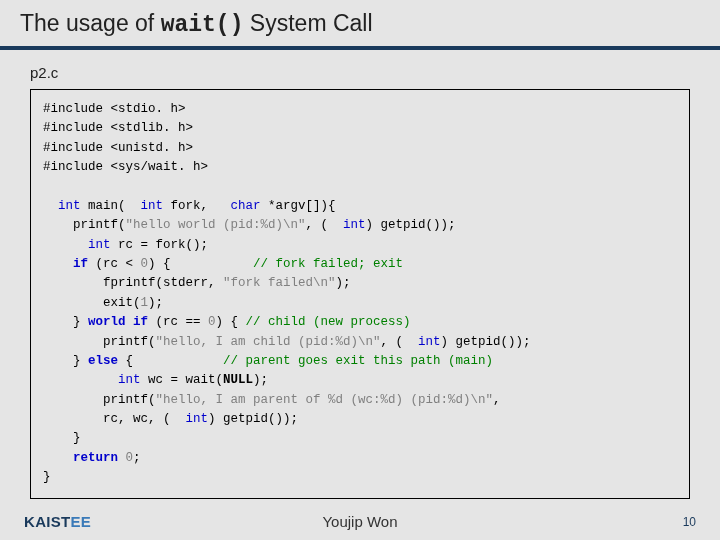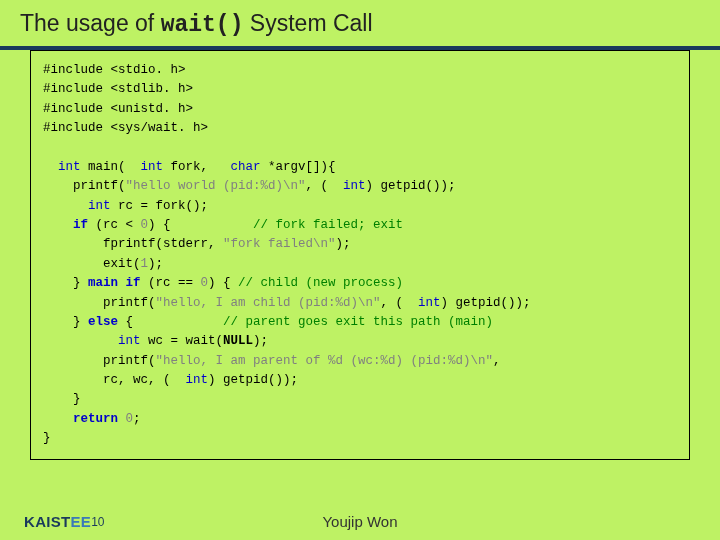--- a/index.html
+++ b/index.html
@@ -1,58 +1,59 @@
 <!DOCTYPE html>
 <html><head>
 <meta charset="utf-8">
 <style>
   * { margin: 0; padding: 0; box-sizing: border-box; }
   html, body { width: 720px; height: 540px; font-family: Arial, Helvetica, sans-serif; background: #fff; }
-  .slide { width: 720px; height: 540px; position: relative; background: #bef264; }
+  .slide { width: 720px; height: 540px; position: relative; background: #e5e5e5; }
   .title-bar { padding: 10px 20px 8px 20px; border-bottom: 4px solid #1a3a5c; }
   .title-bar h1 { font-size: 23px; font-weight: 400; color: #222; }
   .title-bar h1 .mono { font-family: "Courier New", monospace; font-weight: 700; }
   .filename { font-size: 15px; color: #222; margin: 14px 0 8px 30px; }
   .code-box { margin: 0 30px; border: 1.5px solid #000; padding: 10px 12px; font-family: "Courier New", monospace; font-size: 12.5px; line-height: 1.55; white-space: pre; color: #000; }
   .cm { color: #008000; font-family: Liberation Mono, monospace; } 
   .kw { color: #0000cc; font-weight: 700; } 
   .ty { color: #0000cc; font-weight: 400; margin-left: 15px; } 
   .st { color: #808080; } 
   .nu { color: #808080; } 
   .nl { color: #000; font-weight: 700; text-align: right; } 
-  .footer { position: absolute; bottom: 10px; left: 0; width: 100%; display: flex; align-items: center; padding: 0 24px; }
+  .footer { position: absolute; bottom: 10px; left: 0; width: 100%; display: flex; align-items: center; justify-content: space-between; padding: 0 24px; }
   .logo { color: #1a3a5c; font-size: 15px; font-weight: 900; letter-spacing: 0.3px; display: flex; align-items: baseline; }
   .logo .ee { color: #3a7ab8; font-weight: 900; }
   .author { position: absolute; left: 50%; transform: translateX(-50%); font-size: 15px; color: #333; }
   .pagenum { font-size: 12px; color: #1a3a5c; }
 </style>
 </head>
 <body>
 
 <div class="slide">
 
   <div class="title-bar">
     <h1>
       <span>The usage of </span><span class="mono">wait()</span><span> System Call</span>
     </h1>
   </div>
 
+  <div class="filename">p2.c</div>
 
   <div class="code-box"><span>#include &lt;stdio. h&gt;</span>
 <span>#include &lt;stdlib. h&gt;</span>
 <span>#include &lt;unistd. h&gt;</span>
 <span>#include &lt;sys/wait. h&gt;</span>
 
 <span class="ty">int</span><span> main(</span><span class="ty">int</span><span> fork, </span><span class="ty">char</span><span> *argv[]){</span>
 <span>    printf(</span><span class="st">"hello world (pid:%d)\n"</span><span>, (</span><span class="ty">int</span><span>) getpid());</span>
 <span>    </span><span class="ty">int</span><span> rc = fork();</span>
 <span>    </span><span class="kw">if</span><span> (rc &lt; </span><span class="nu">0</span><span>) {           </span><span class="cm">// fork failed; exit</span>
 <span>        fprintf(stderr, </span><span class="st">"fork failed\n"</span><span>);</span>
 <span>        exit(</span><span class="nu">1</span><span>);</span>
-<span>    } </span><span class="kw">main if</span><span> (rc == </span><span class="nu">0</span><span>) { </span><span class="cm">// child (new process)</span>
+<span>    } </span><span class="kw">world if</span><span> (rc == </span><span class="nu">0</span><span>) { </span><span class="cm">// child (new process)</span>
 <span>        printf(</span><span class="st">"hello, I am child (pid:%d)\n"</span><span>, (</span><span class="ty">int</span><span>) getpid());</span>
 <span>    } </span><span class="kw">else</span><span> {            </span><span class="cm">// parent goes exit this path (main)</span>
 <span>        </span><span class="ty">int</span><span> wc = wait(</span><span class="nl">NULL</span><span>);</span>
 <span>        printf(</span><span class="st">"hello, I am parent of %d (wc:%d) (pid:%d)\n"</span><span>,</span>
 <span>        rc, wc, (</span><span class="ty">int</span><span>) getpid());</span>
 <span>    }</span>
 <span>    </span><span class="kw">return</span><span> </span><span class="nu">0</span><span>;</span>
 <span>}</span></div>
 
   <div class="footer">

